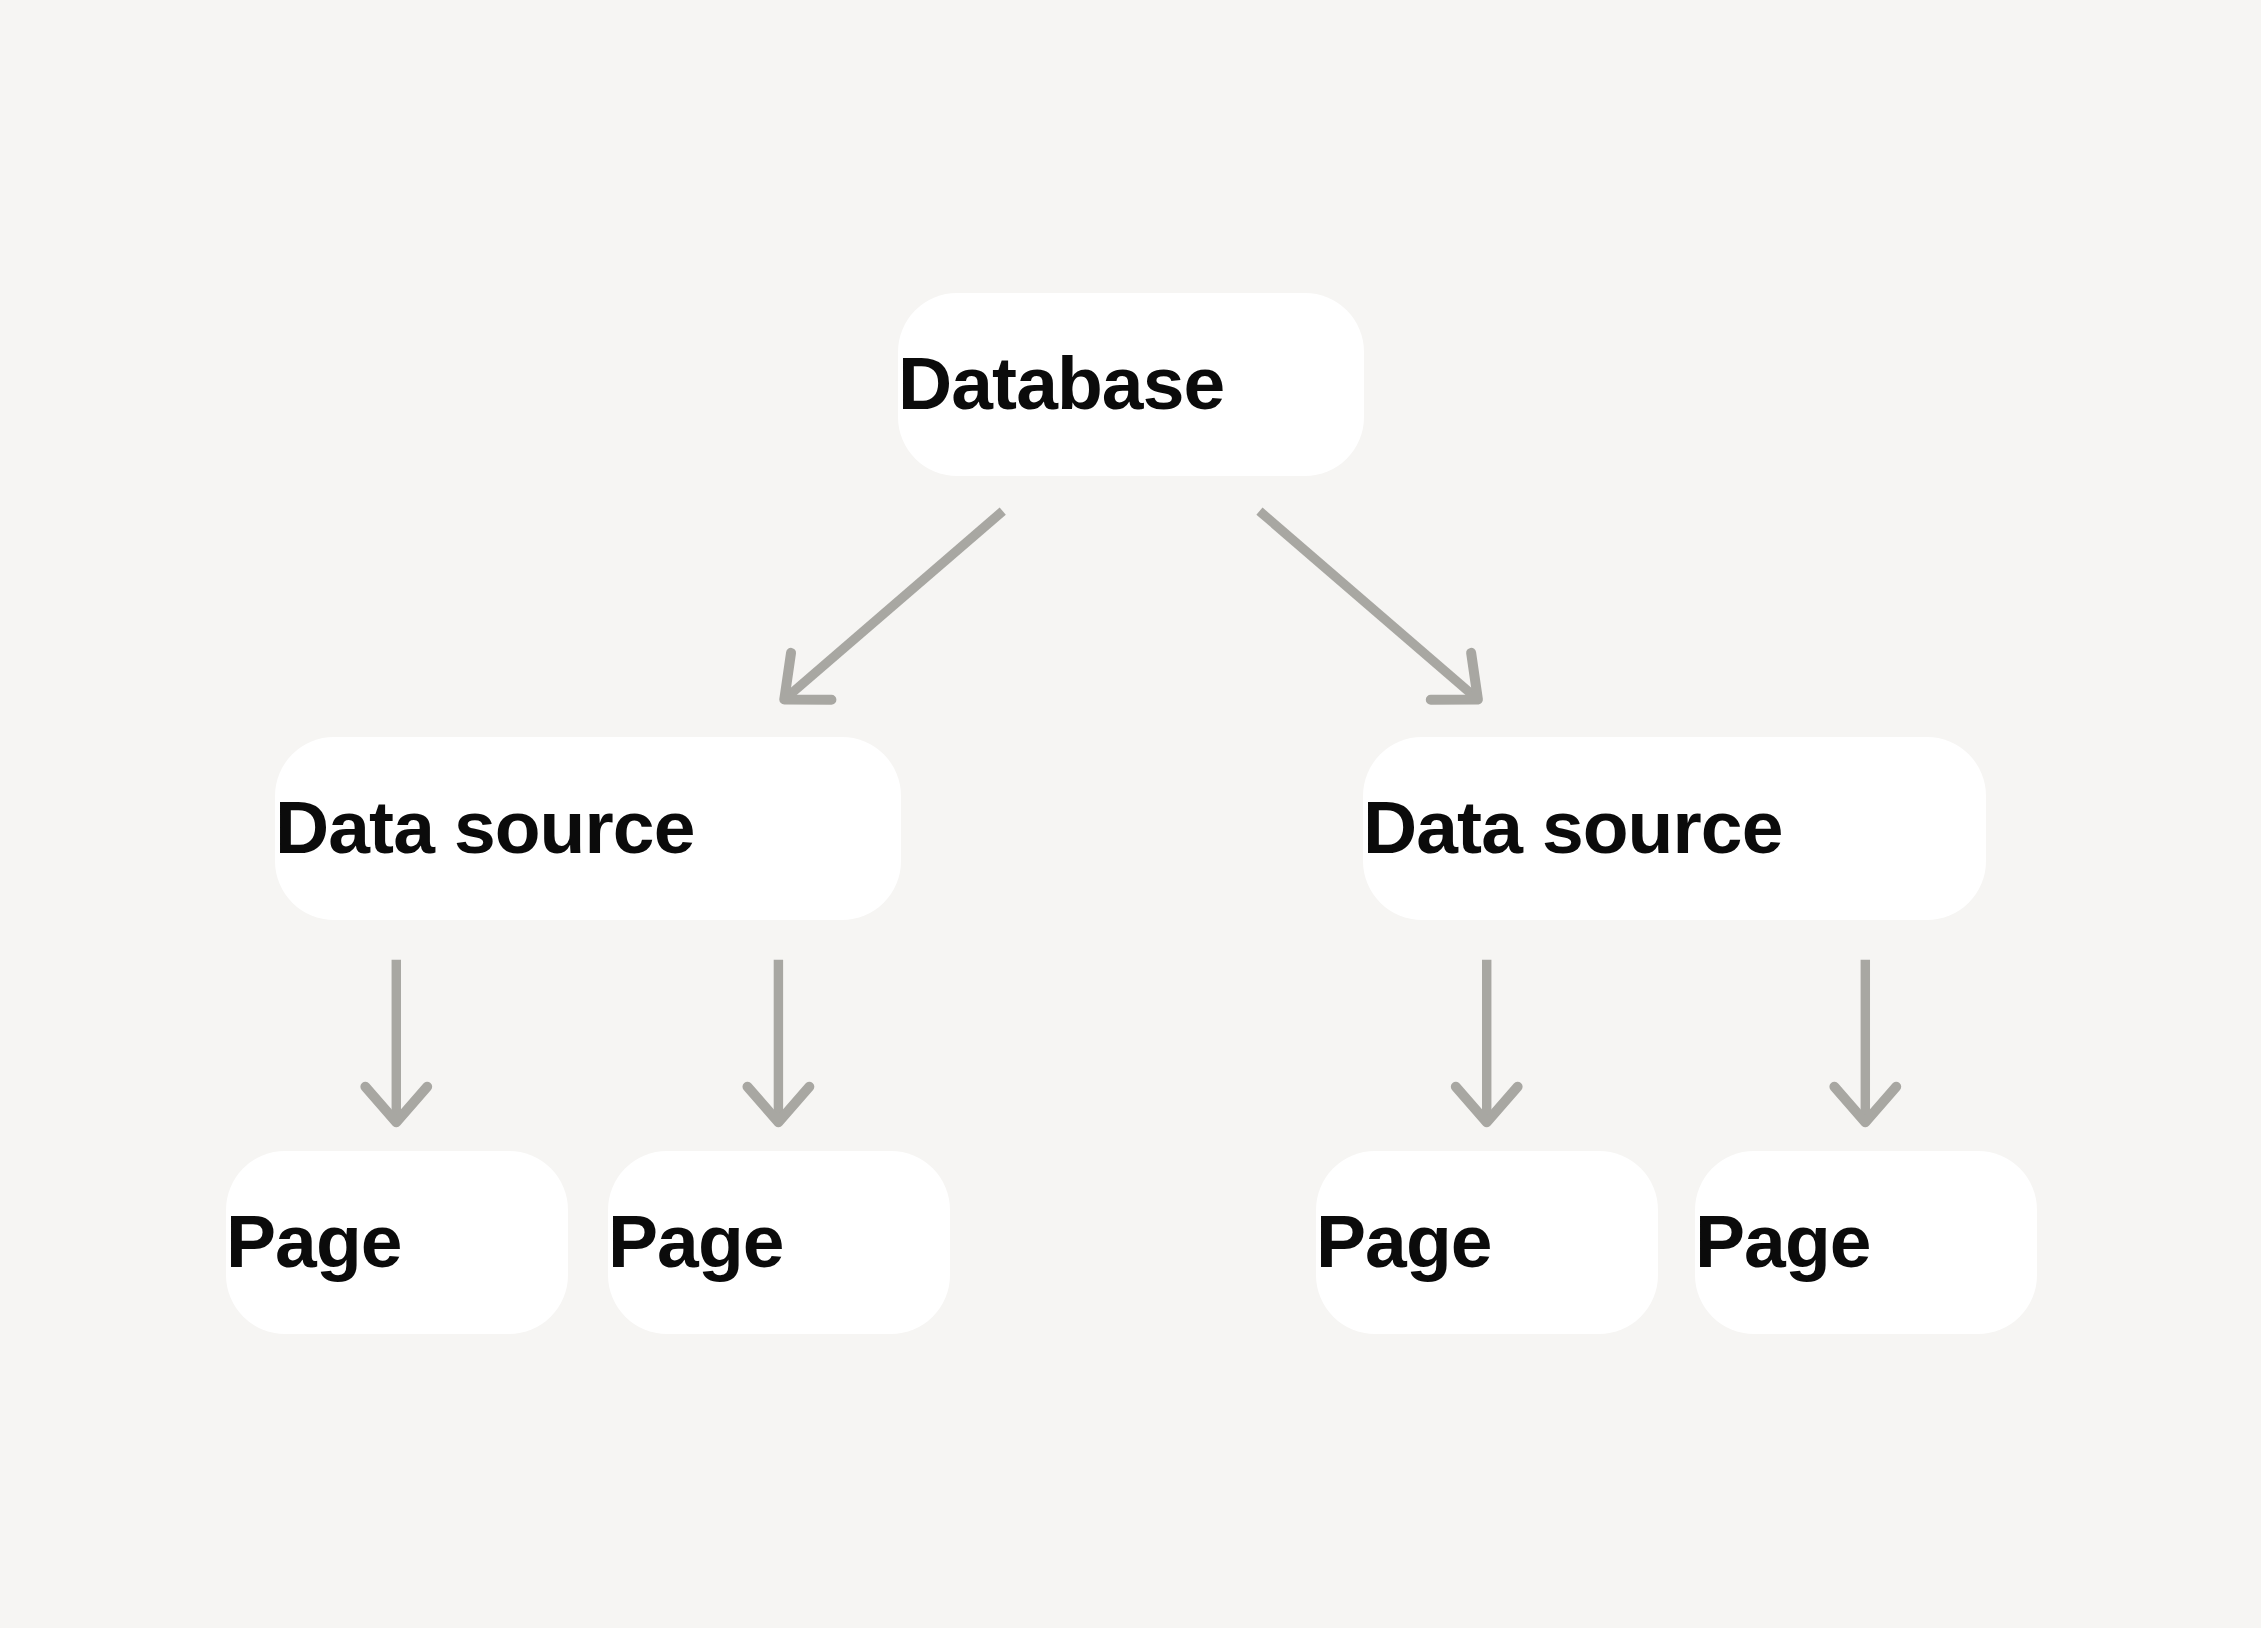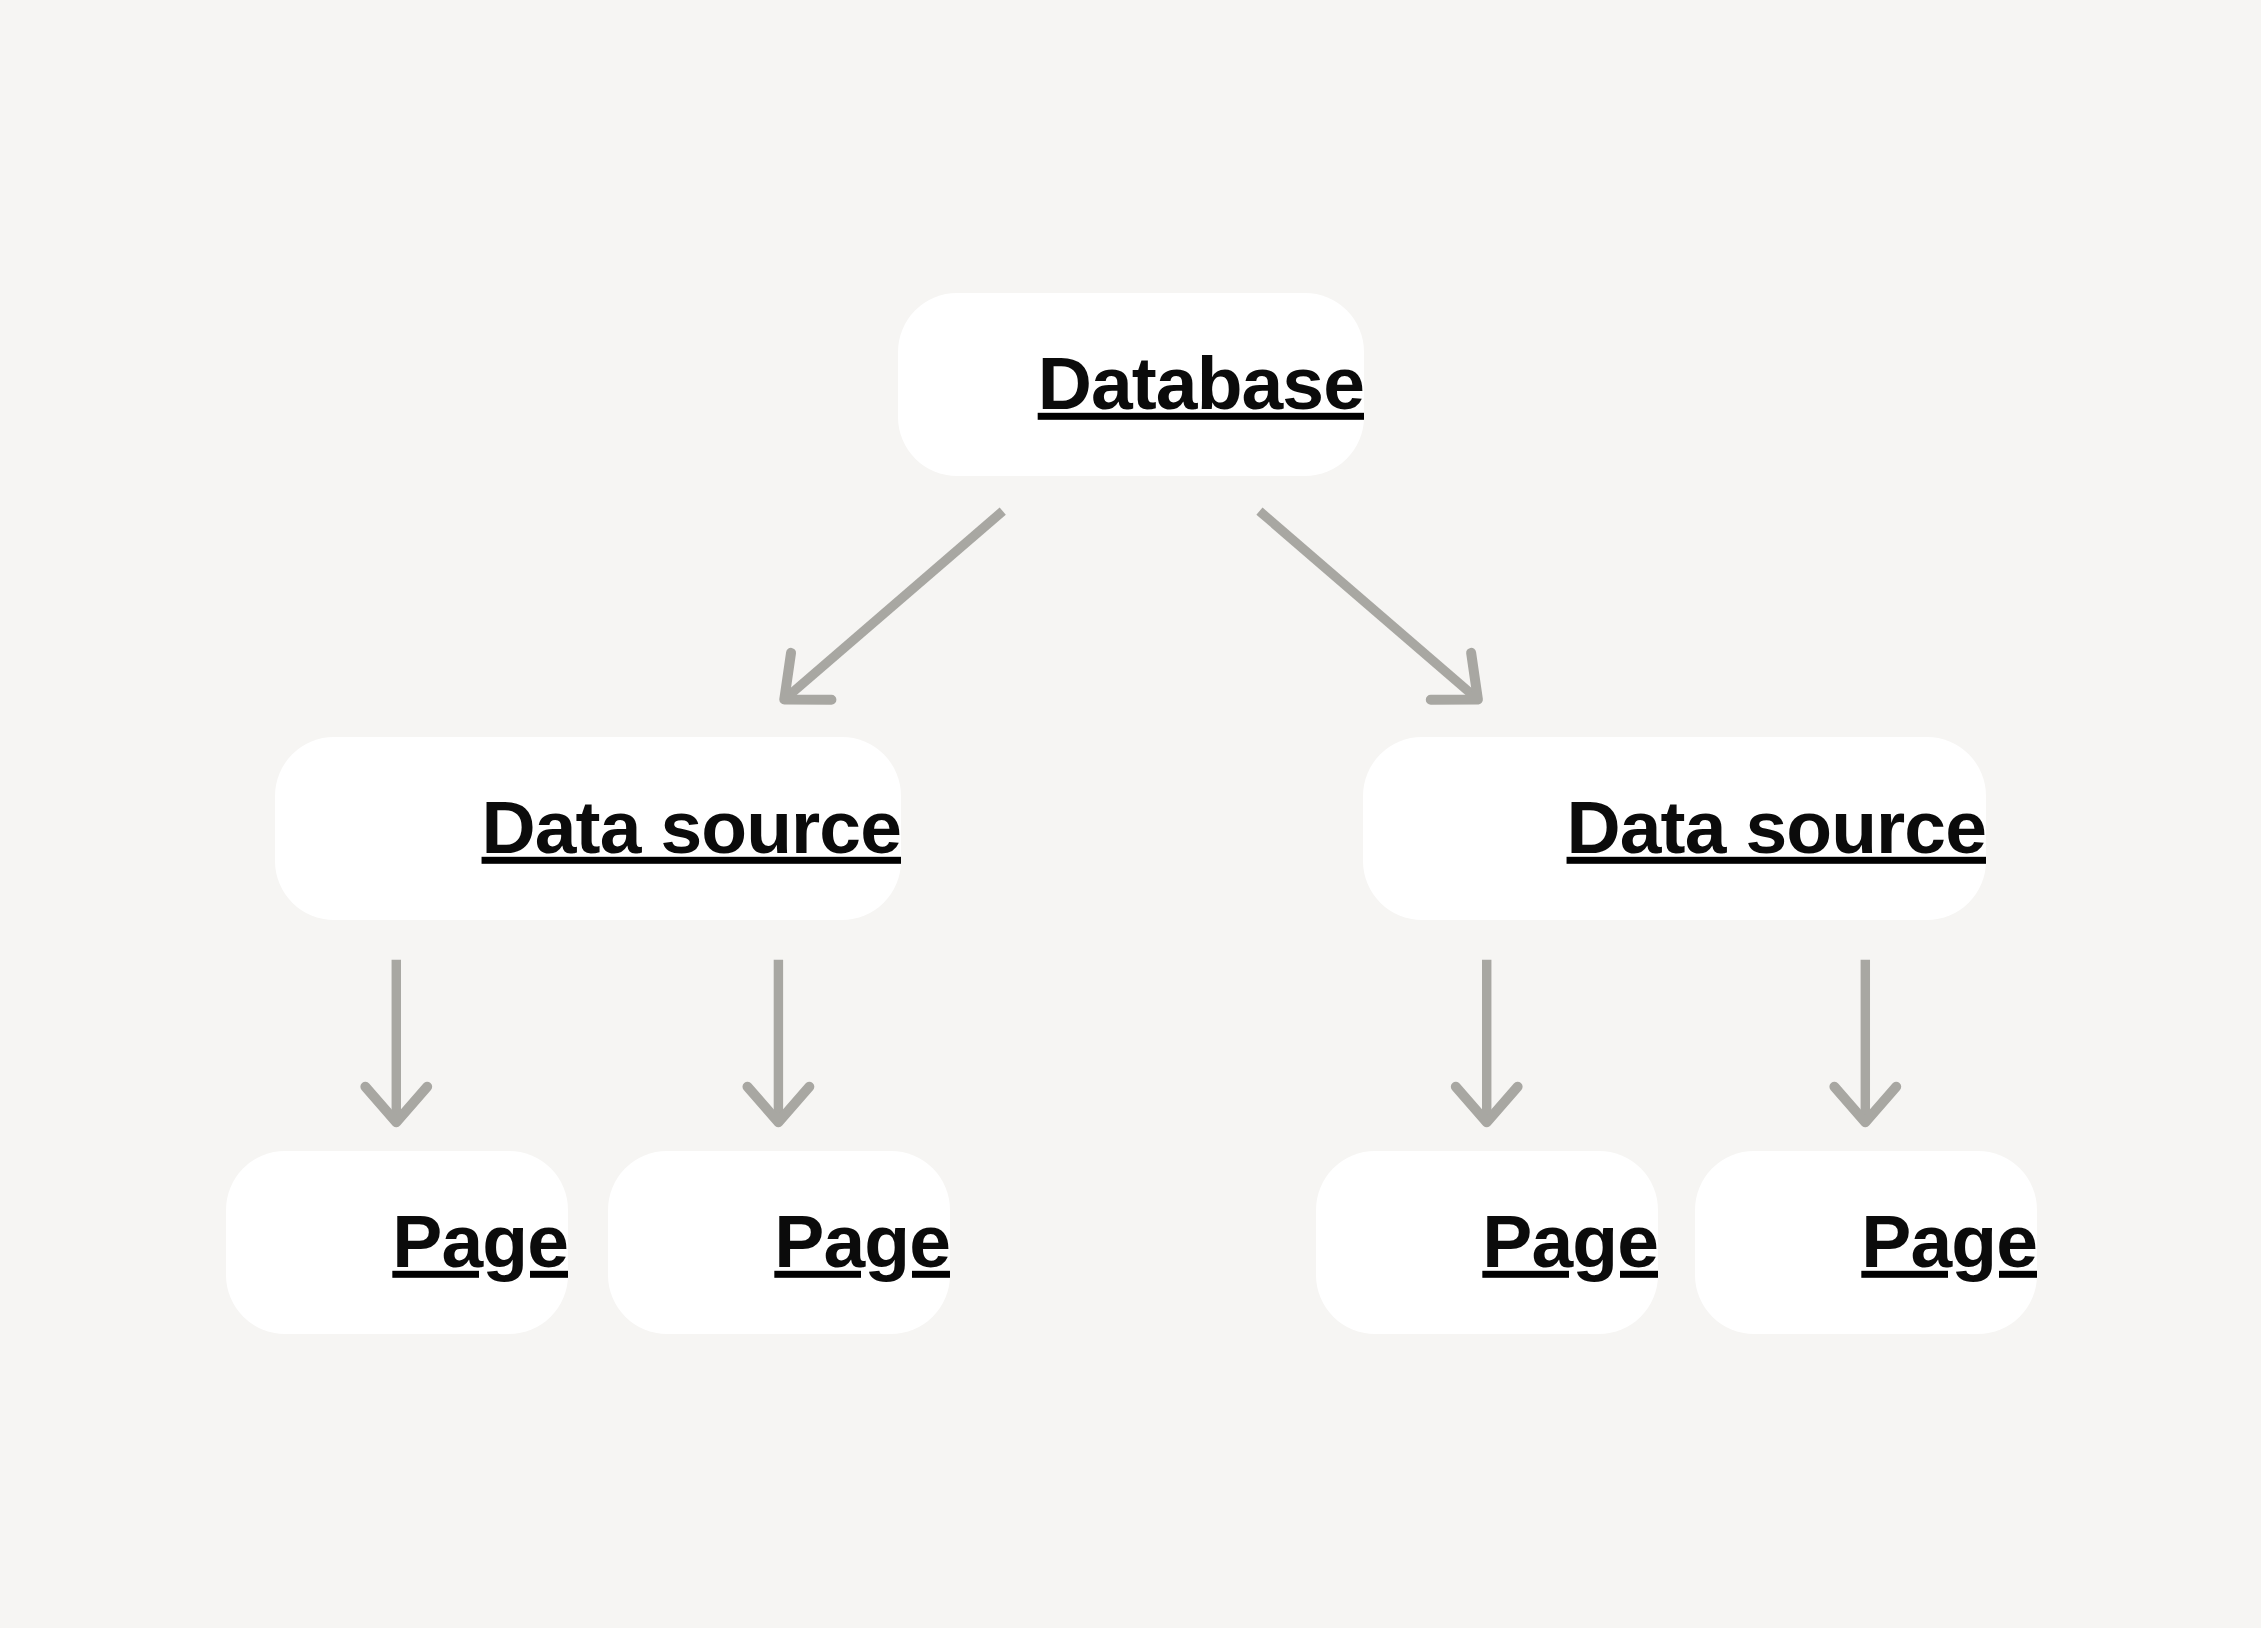--- a/index.html
+++ b/index.html
@@ -22,22 +22,21 @@
     top: 0;
     pointer-events: none;
   }
   .node {
     position: absolute;
     box-sizing: border-box;
     background: #ffffff;
     border-radius: 59px;
     display: flex;
     align-items: center;
-    justify-content: flex-end;
-    text-decoration: underline;
+    justify-content: flex-start;
   }
   .node-label {
     font-weight: 700;
     font-size: 75px;
     letter-spacing: -0.9px;
     color: #0b0b0b;
     line-height: 1;
     white-space: nowrap;
     transform: translateY(-1.2px);
   }

